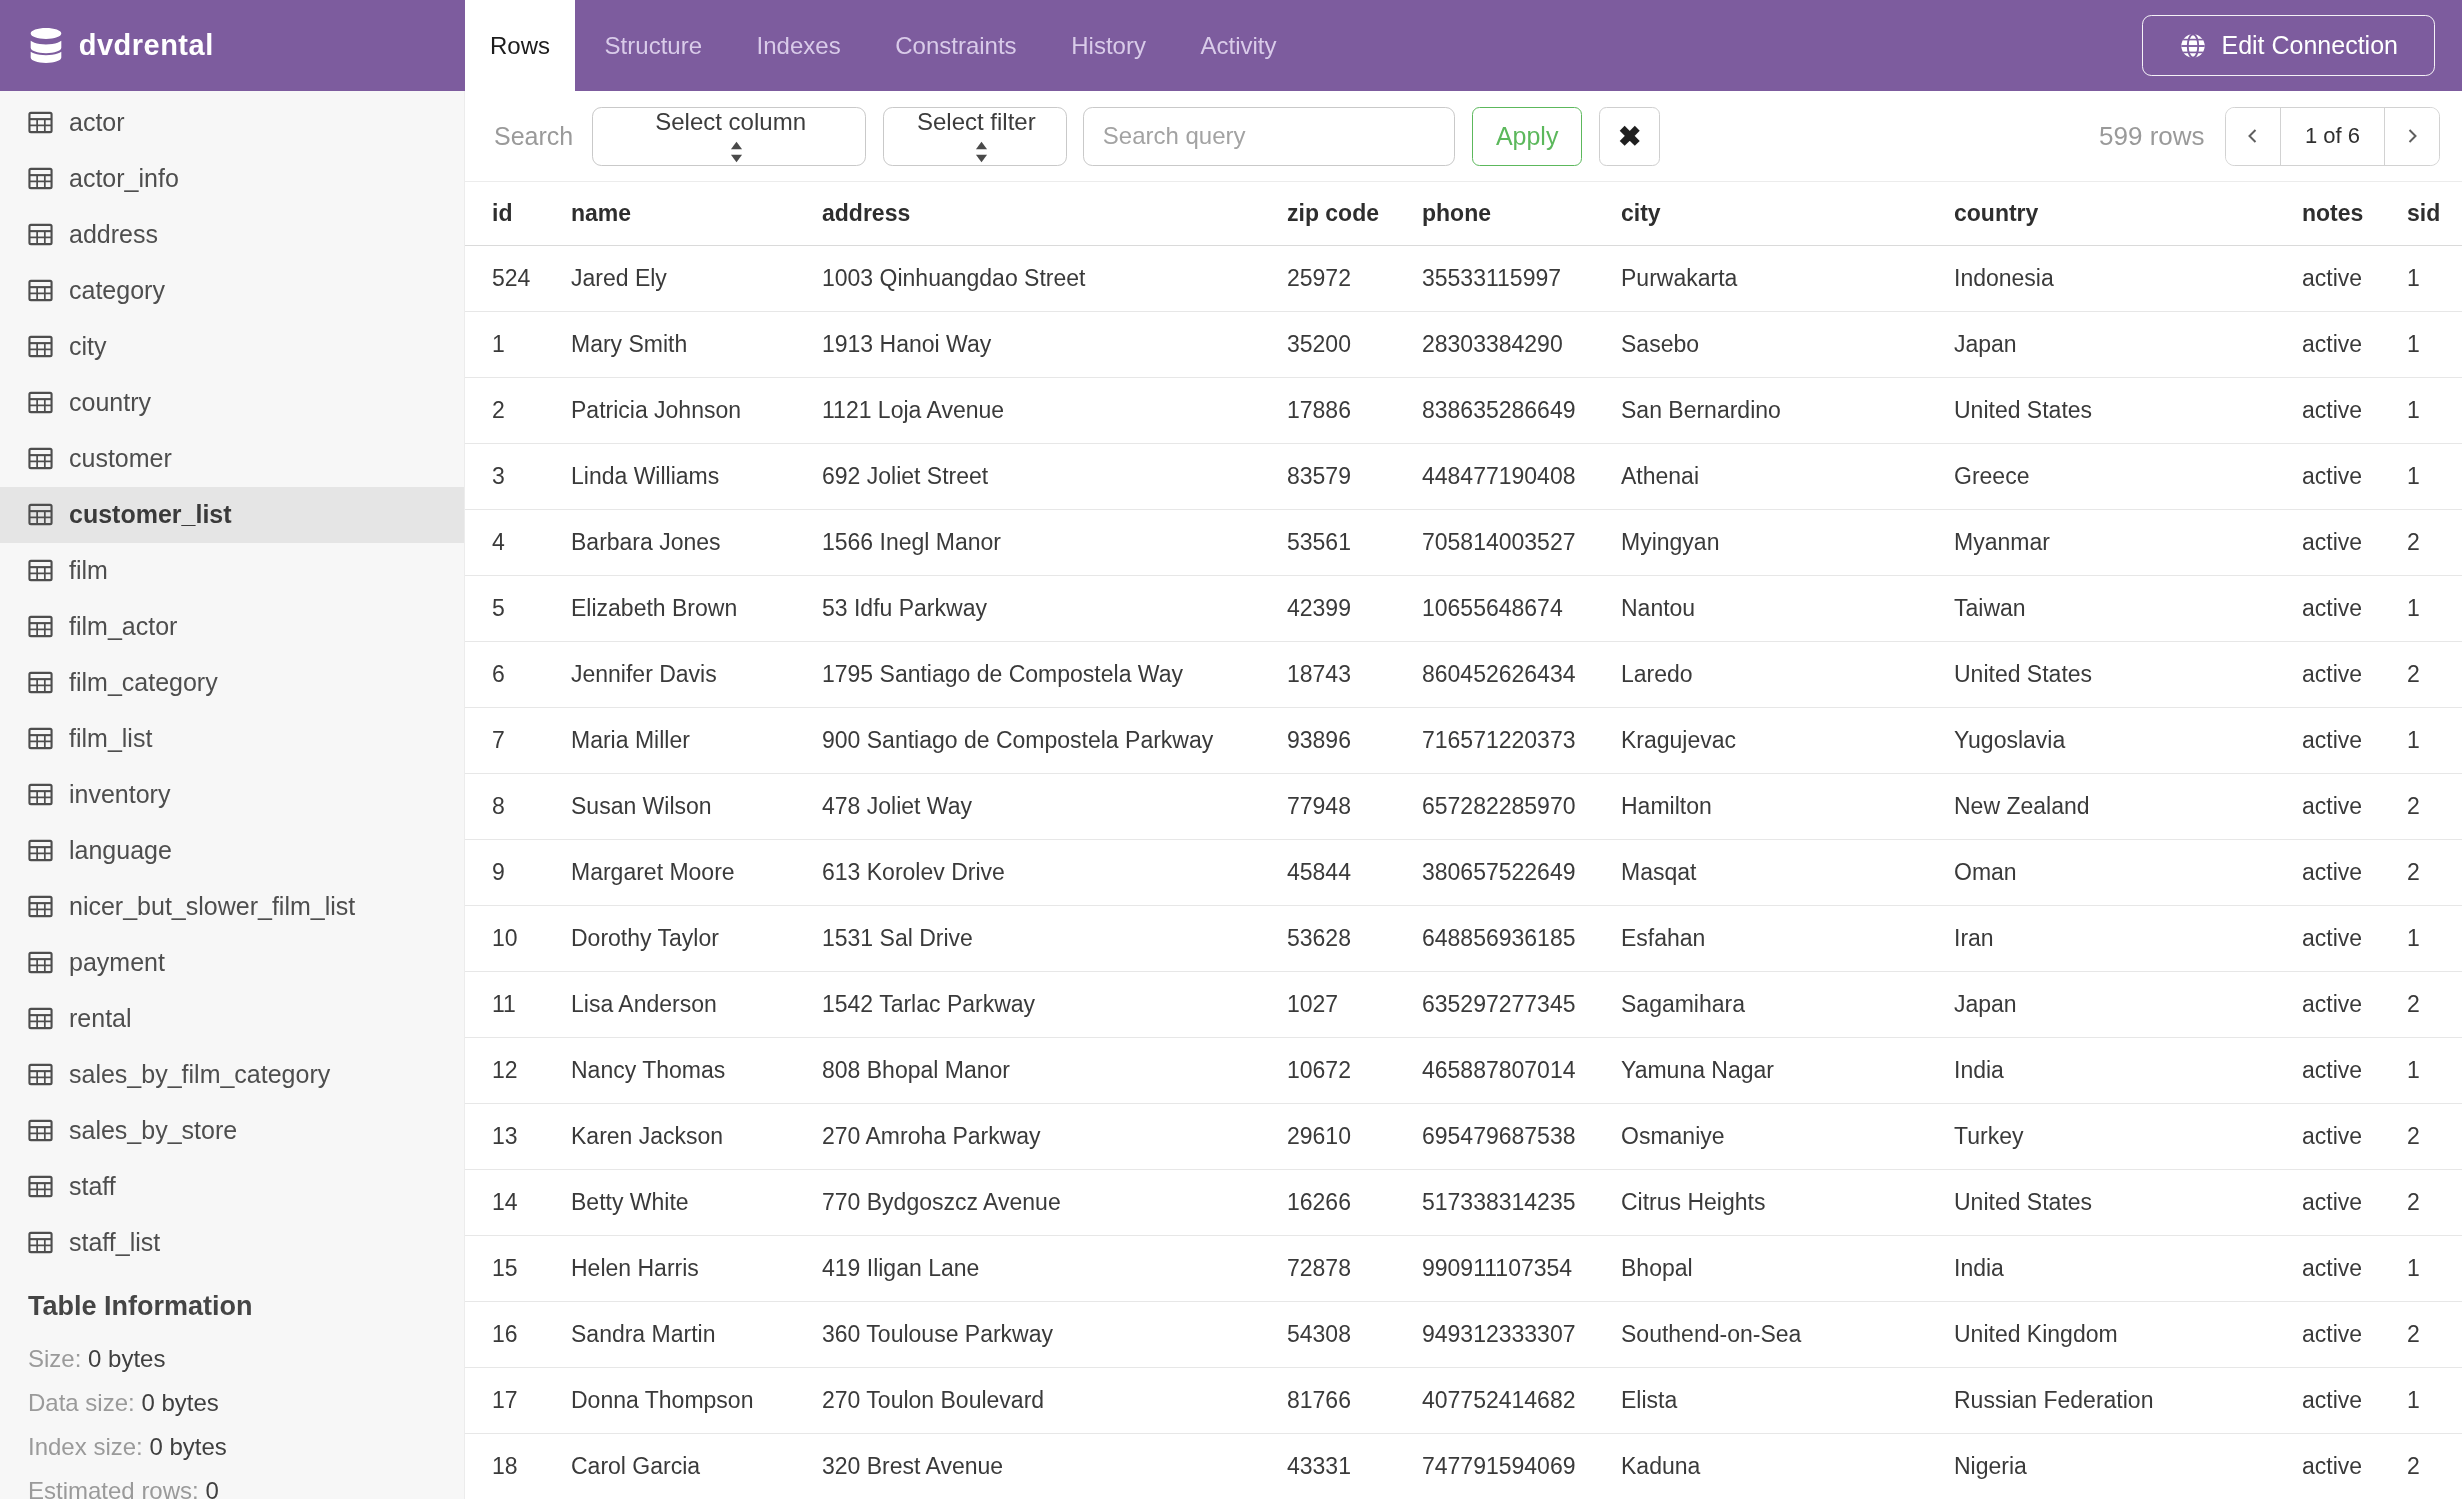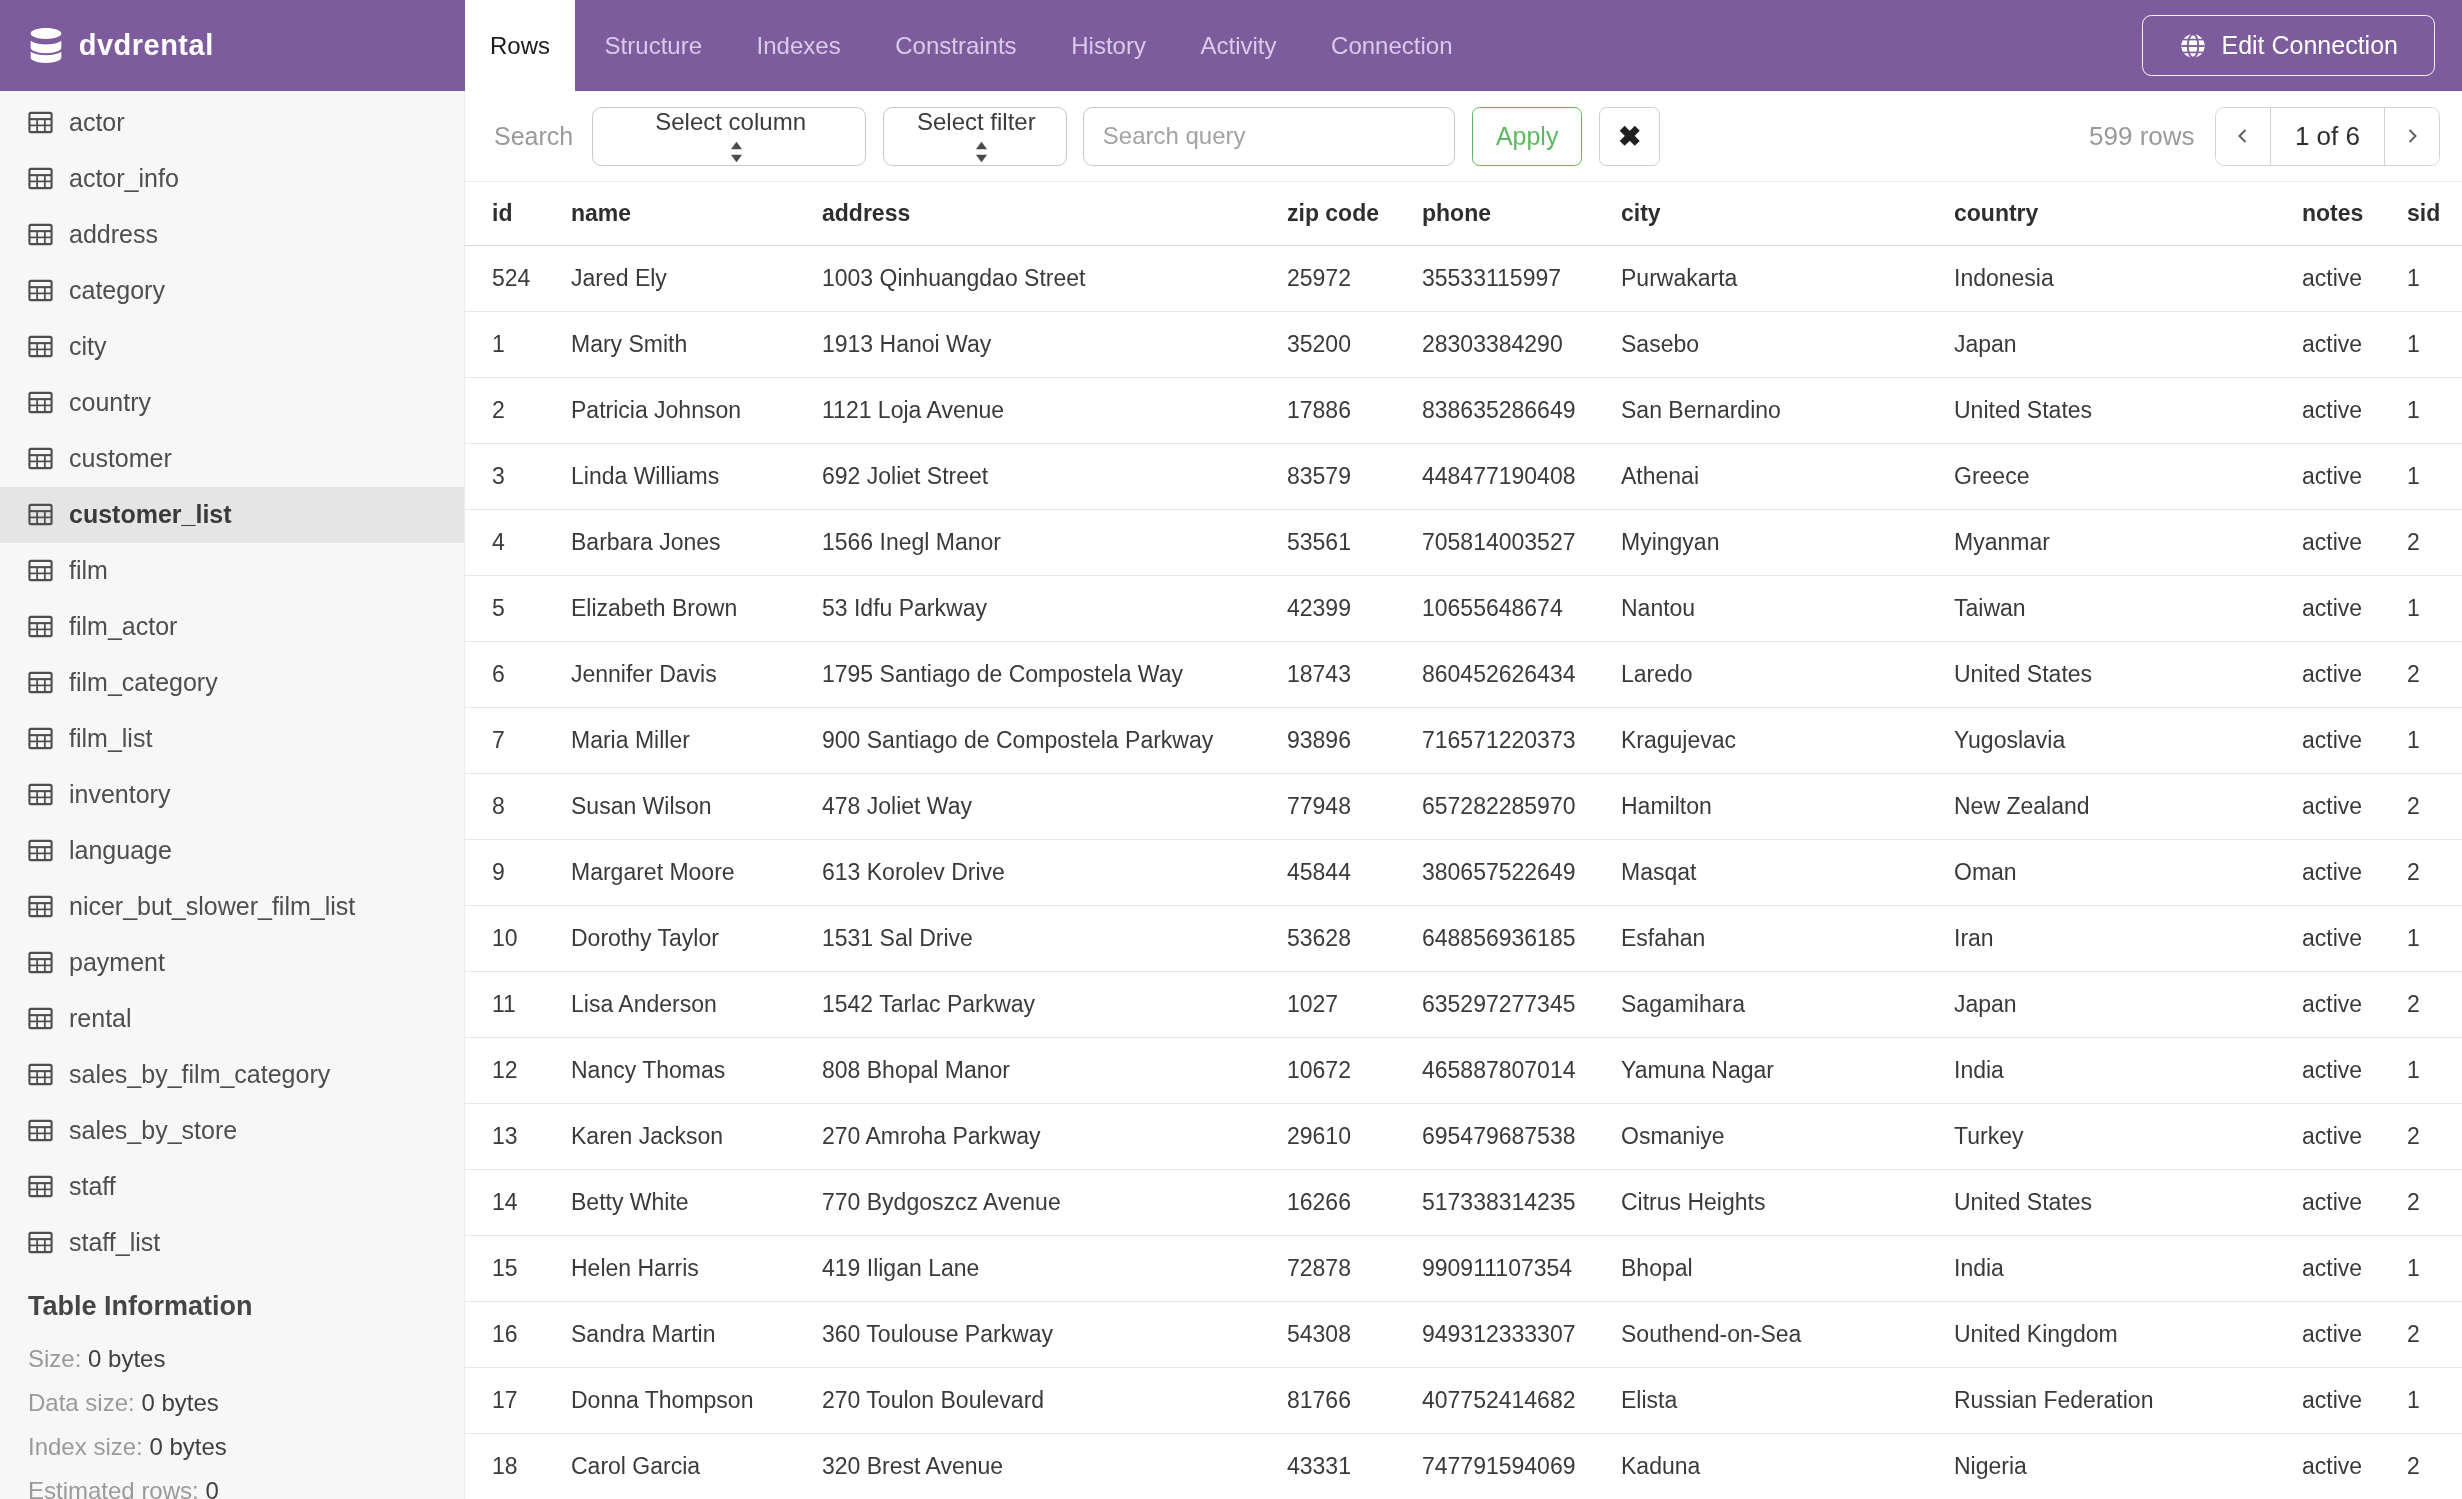--- a/index.html
+++ b/index.html
@@ -61,21 +61,21 @@
   .query-input::placeholder{color:#a3a3a3;}
   .btn-apply{height:59px;padding:0 23px;background:#fff;border:1.9px solid var(--accent-green);border-radius:7.4px;
           color:var(--accent-green);font-family:inherit;font-size:25px;cursor:pointer;margin-right:16.7px;}
   .btn-clear{height:59px;width:61px;background:#fff;border:1.9px solid #cfcfcf;border-radius:7.4px;
           color:#1f1f1f;font-size:28px;font-weight:bold;cursor:pointer;display:flex;align-items:center;justify-content:center;}
   .toolbar .spacer{flex:1;}
   .rowcount{color:var(--text-muted);font-size:26px;margin-right:20.4px;}
   .pager{display:flex;align-items:stretch;height:59px;border:1.9px solid #d2d2d2;border-radius:9.3px;overflow:hidden;background:#fff;}
   .pager button{width:54px;background:#fff;border:none;cursor:pointer;display:flex;align-items:center;justify-content:center;}
   .pager button svg{width:24px;height:24px;}
-  .page-ind{display:flex;align-items:center;padding:0 24px;font-size:26px;color:#2f2f2f;
+  .page-ind{display:flex;align-items:center;padding:0 24px;font-size:22px;color:#2f2f2f;
             border-left:1.9px solid #d2d2d2;border-right:1.9px solid #d2d2d2;}
 
   
   .grid-header{flex:none;height:65px;display:grid;grid-template-columns:var(--table-cols);
         align-items:center;padding-left:27px;border-top:1.9px solid #ececec;border-bottom:1.9px solid #dadada;}
   .grid-header .cell{font-weight:bold;font-size:23px;color:#2e2e2e;white-space:nowrap;overflow:hidden;cursor:pointer;}
   .tbody{flex:1;overflow:hidden;}
   .row{height:66px;display:grid;grid-template-columns:var(--table-cols);align-items:center;
         padding-left:27px;border-bottom:0.9px solid var(--row-border);cursor:pointer;}
   .row .cell{font-size:23px;color:#3a3a3a;white-space:nowrap;overflow:hidden;padding-right:13px;}
@@ -92,21 +92,20 @@
       </svg>
       <span class="dbname">dvdrental</span>
     </div>
     <nav class="tabs" id="tabs">
         <button class="tab active">Rows</button>
         <button class="tab">Structure</button>
         <button class="tab">Indexes</button>
         <button class="tab">Constraints</button>
         <button class="tab">History</button>
         <button class="tab">Activity</button>
-        <button class="tab">Connection</button>
       </nav>
     <button class="edit-conn">
       <svg viewBox="0 0 24 24" aria-hidden="true">
         <circle cx="12" cy="12" r="10" fill="#ffffff"></circle>
         <ellipse cx="12" cy="12" rx="4.5" ry="10" fill="none" stroke="#7d5c9e" stroke-width="1.6"></ellipse>
         <line x1="2" y1="12" x2="22" y2="12" stroke="#7d5c9e" stroke-width="1.6"></line>
         <line x1="3.5" y1="6.5" x2="20.5" y2="6.5" stroke="#7d5c9e" stroke-width="1.4"></line>
         <line x1="3.5" y1="17.5" x2="20.5" y2="17.5" stroke="#7d5c9e" stroke-width="1.4"></line>
       </svg>
       <span>Edit Connection</span>

